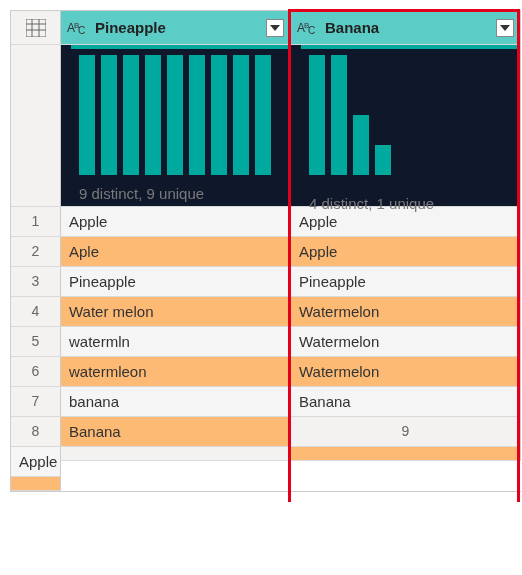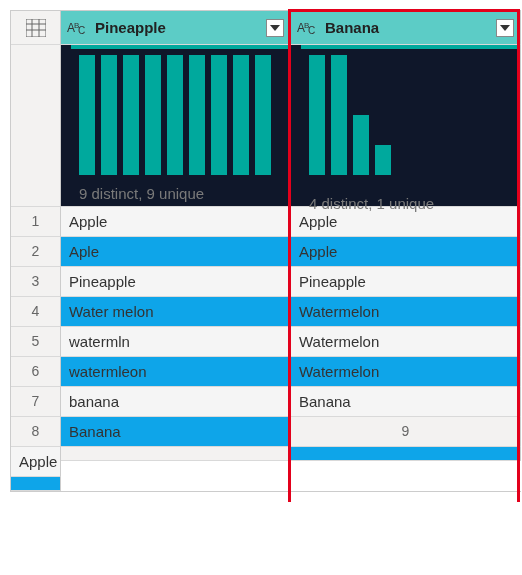--- a/index.html
+++ b/index.html
@@ -15,21 +15,21 @@
       display: grid;
       grid-template-columns: 50px 230px 230px;
       border: 1px solid #ccc;
       border-right: none;
       width: 511px;
     }
     .cell {
       border-right: 1px solid #ccc;
       border-bottom: 1px solid #d9d9d9;
       padding: 6px 8px;
-      background: #0ea5e9;
+      background: #fdba74;
     }
     .rownum {
       background: #f3f2f1;
       color: #666;
       text-align: center;
       font-size: 14px;
     }
     .data-even { background: #f5f5f5; }
     
     .hdr {

